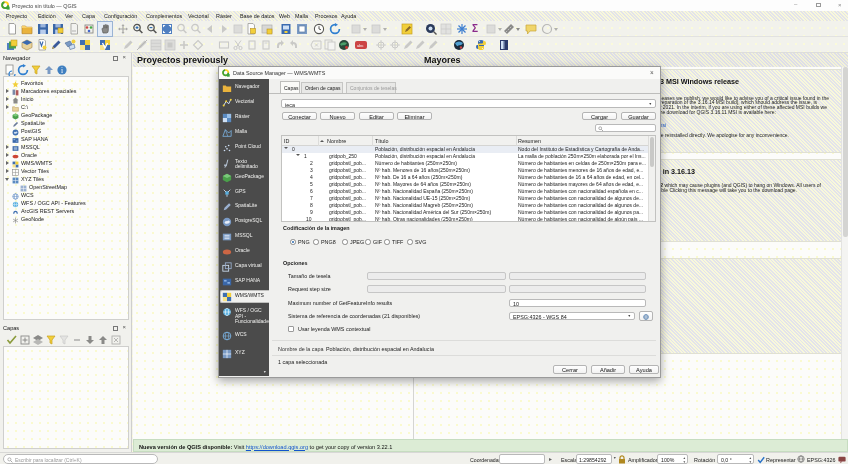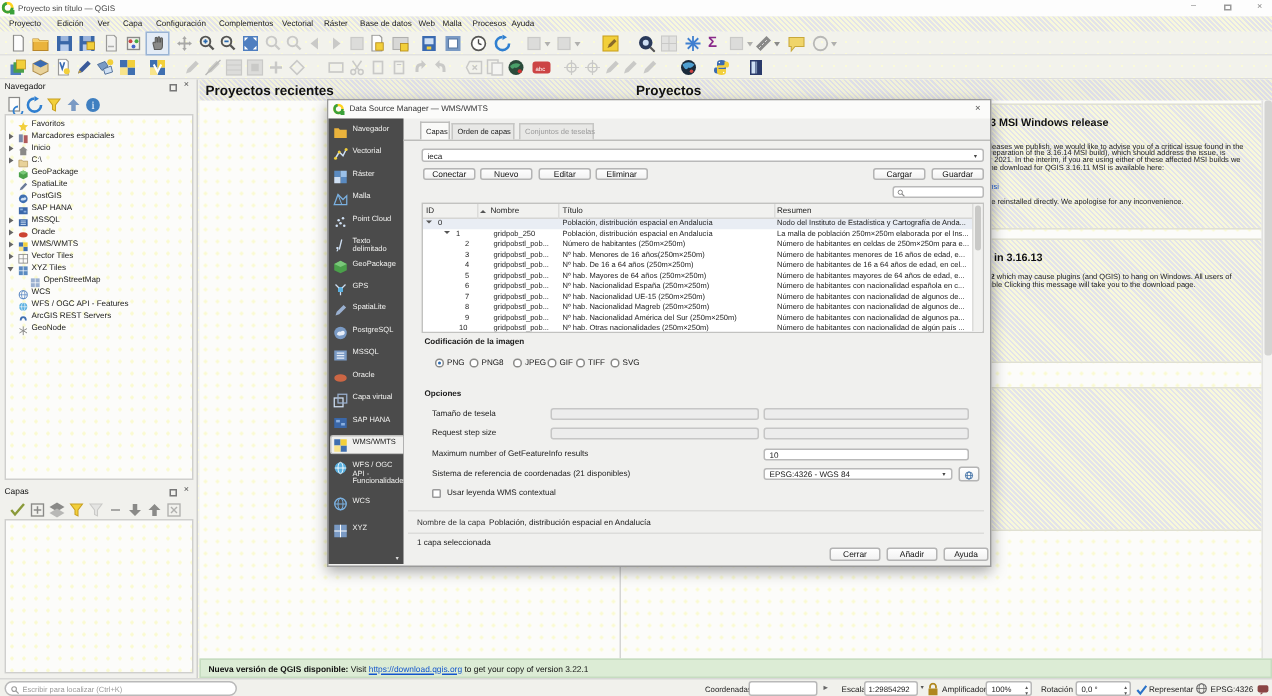--- a/index.html
+++ b/index.html
@@ -684,22 +684,22 @@
           <line x1="4" y1="4" x2="8" y2="8" stroke="#b0b0ae" stroke-width="0.9"></line>
           <line x1="8" y1="4" x2="4" y2="8" stroke="#b0b0ae" stroke-width="0.9"></line>
         </svg>
       </div>
     </div>
   <div class="abs dots" style="left:3px;top:293px;width:126px;height:103px;border:1px solid #cfcfcd;"></div>
 </div>
 
 <div id="welcome" class="abs dots" style="left:133px;top:53px;width:715px;height:386px;">
   <div class="abs cardbg" style="left:0;top:0;width:715px;height:14px;background-color:#ebebe6;"></div>
-  <span class="abs" style="left:4px;top:2px;font-size:9px;font-weight:bold;color:#111;">Proyectos recientes</span>
-  <span class="abs" style="left:291px;top:2px;font-size:9px;font-weight:bold;color:#111;">Proyectos</span>
+  <span class="abs" style="left:4px;top:2px;font-size:9px;font-weight:bold;color:#111;">Proyectos previously</span>
+  <span class="abs" style="left:291px;top:2px;font-size:9px;font-weight:bold;color:#111;">Mayores</span>
   <div class="abs" style="left:0;top:14px;width:281px;height:372px;border-right:1px solid #d5d5d3;"></div>
 
   <div class="abs cardbg" style="left:259px;top:16px;width:579px;height:84px;border:1px solid #e0e0d2;">
     <div class="abs nl" style="right:231px;top:7px;font-size:7.2px;font-weight:bold;color:#111;">Critical issue found in the recent QGIS 3.16.13 MSI Windows release</div>
 
     <div class="abs nl" style="right:141px;top:24.5px;font-size:5px;color:#222;">Following a number of reports received from users of our published packages over the last days concerning some issues with the releases we publish, we would like to advise you of a critical issue found in the</div>
     <div class="abs nl" style="right:153px;top:29.2px;font-size:5px;color:#222;">QGIS 3.16.13 MSI and standalone installers. A fix for this issue (and also the preparation of the 3.16.14 MSI build), which should address the issue, is</div>
     <div class="abs nl" style="right:143px;top:33.9px;font-size:5px;color:#222;">expected to be published and made available to all of our users on the 19th of November 2021. In the interim, if you are using either of these affected MSI builds we</div>
     <div class="abs nl" style="right:194px;top:38.6px;font-size:5px;color:#222;">recommend that you downgrade your installation to version 3.16.11 instead. The download for QGIS 3.16.11 MSI is available here:</div>
     <div class="abs nl" style="right:304px;top:52px;font-size:5px;color:#1355cc;">https://download.osgeo.org/osgeo4w/v2/x86_64/release/qgis/qgis-ltr-full/qgis-ltr-full-3.16.11-1.msi</div>

